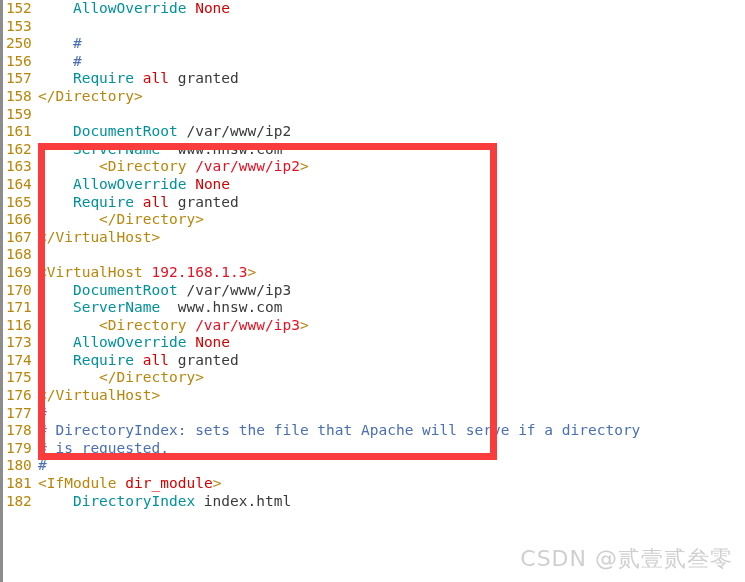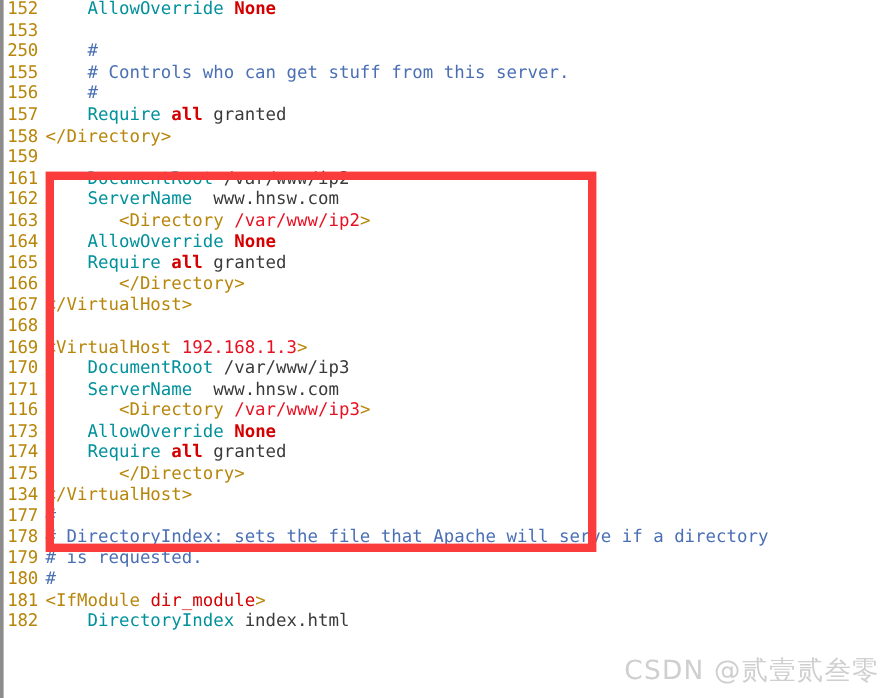--- a/index.html
+++ b/index.html
@@ -67,21 +67,21 @@
     padding-left: 7px;
     white-space: pre;
     color: #3a3a3a;
   }
 
   
   .tok-comment   { color: #4a6fb5; }
   .tok-tag       { color: #b8860b; }
   .tok-tagval    { color: #e81123; }
   .tok-directive { color: #00919b; }
-  .tok-keyword   { color: #d40000; font-weight: bold; }
+  .tok-keyword   { color: #d40000; }
   .tok-plain     { color: #3a3a3a; }
   .tok-attr      { color: #d40000; }
 
   
   #red-box {
     position: absolute;
     left: 38px;
     top: 143px;
     width: 459px;
     height: 317px;
@@ -110,41 +110,40 @@
 <body>
 
 <div id="editor">
 
   <div id="left-edge-strip"></div>
 
   <div id="code-area">
       <div class="code-line"><span class="gutter">152</span><span class="line-text"><span class="tok-plain">    </span><span class="tok-directive">AllowOverride</span><span class="tok-plain"> </span><span class="tok-keyword">None</span></span></div>
       <div class="code-line"><span class="gutter">153</span><span class="line-text"><span class="tok-plain"></span></span></div>
       <div class="code-line"><span class="gutter">250</span><span class="line-text"><span class="tok-comment">    #</span></span></div>
-      <div class="code-line"><span class="gutter">155</span><span class="line-text"><span class="tok-comment">    # Controls who can get stuff from this server.</span></span></div>
       <div class="code-line"><span class="gutter">156</span><span class="line-text"><span class="tok-comment">    #</span></span></div>
       <div class="code-line"><span class="gutter">157</span><span class="line-text"><span class="tok-plain">    </span><span class="tok-directive">Require</span><span class="tok-plain"> </span><span class="tok-keyword">all</span><span class="tok-plain"> granted</span></span></div>
       <div class="code-line"><span class="gutter">158</span><span class="line-text"><span class="tok-tag">&lt;/Directory&gt;</span></span></div>
       <div class="code-line"><span class="gutter">159</span><span class="line-text"><span class="tok-plain"></span></span></div>
       <div class="code-line"><span class="gutter">161</span><span class="line-text"><span class="tok-plain">    </span><span class="tok-directive">DocumentRoot</span><span class="tok-plain"> /var/www/ip2</span></span></div>
       <div class="code-line"><span class="gutter">162</span><span class="line-text"><span class="tok-plain">    </span><span class="tok-directive">ServerName</span><span class="tok-plain">  www.hnsw.com</span></span></div>
       <div class="code-line"><span class="gutter">163</span><span class="line-text"><span class="tok-plain">       </span><span class="tok-tag">&lt;Directory </span><span class="tok-tagval">/var/www/ip2</span><span class="tok-tag">&gt;</span></span></div>
       <div class="code-line"><span class="gutter">164</span><span class="line-text"><span class="tok-plain">    </span><span class="tok-directive">AllowOverride</span><span class="tok-plain"> </span><span class="tok-keyword">None</span></span></div>
       <div class="code-line"><span class="gutter">165</span><span class="line-text"><span class="tok-plain">    </span><span class="tok-directive">Require</span><span class="tok-plain"> </span><span class="tok-keyword">all</span><span class="tok-plain"> granted</span></span></div>
       <div class="code-line"><span class="gutter">166</span><span class="line-text"><span class="tok-plain">       </span><span class="tok-tag">&lt;/Directory&gt;</span></span></div>
       <div class="code-line"><span class="gutter">167</span><span class="line-text"><span class="tok-tag">&lt;/VirtualHost&gt;</span></span></div>
       <div class="code-line"><span class="gutter">168</span><span class="line-text"><span class="tok-plain"></span></span></div>
       <div class="code-line"><span class="gutter">169</span><span class="line-text"><span class="tok-tag">&lt;VirtualHost </span><span class="tok-tagval">192.168.1.3</span><span class="tok-tag">&gt;</span></span></div>
       <div class="code-line"><span class="gutter">170</span><span class="line-text"><span class="tok-plain">    </span><span class="tok-directive">DocumentRoot</span><span class="tok-plain"> /var/www/ip3</span></span></div>
       <div class="code-line"><span class="gutter">171</span><span class="line-text"><span class="tok-plain">    </span><span class="tok-directive">ServerName</span><span class="tok-plain">  www.hnsw.com</span></span></div>
       <div class="code-line"><span class="gutter">116</span><span class="line-text"><span class="tok-plain">       </span><span class="tok-tag">&lt;Directory </span><span class="tok-tagval">/var/www/ip3</span><span class="tok-tag">&gt;</span></span></div>
       <div class="code-line"><span class="gutter">173</span><span class="line-text"><span class="tok-plain">    </span><span class="tok-directive">AllowOverride</span><span class="tok-plain"> </span><span class="tok-keyword">None</span></span></div>
       <div class="code-line"><span class="gutter">174</span><span class="line-text"><span class="tok-plain">    </span><span class="tok-directive">Require</span><span class="tok-plain"> </span><span class="tok-keyword">all</span><span class="tok-plain"> granted</span></span></div>
       <div class="code-line"><span class="gutter">175</span><span class="line-text"><span class="tok-plain">       </span><span class="tok-tag">&lt;/Directory&gt;</span></span></div>
-      <div class="code-line"><span class="gutter">134</span><span class="line-text"><span class="tok-tag">&lt;/VirtualHost&gt;</span></span></div>
+      <div class="code-line"><span class="gutter">176</span><span class="line-text"><span class="tok-tag">&lt;/VirtualHost&gt;</span></span></div>
       <div class="code-line"><span class="gutter">177</span><span class="line-text"><span class="tok-comment">#</span></span></div>
       <div class="code-line"><span class="gutter">178</span><span class="line-text"><span class="tok-comment"># DirectoryIndex: sets the file that Apache will serve if a directory</span></span></div>
       <div class="code-line"><span class="gutter">179</span><span class="line-text"><span class="tok-comment"># is requested.</span></span></div>
       <div class="code-line"><span class="gutter">180</span><span class="line-text"><span class="tok-comment">#</span></span></div>
       <div class="code-line"><span class="gutter">181</span><span class="line-text"><span class="tok-tag">&lt;IfModule </span><span class="tok-attr">dir_module</span><span class="tok-tag">&gt;</span></span></div>
       <div class="code-line"><span class="gutter">182</span><span class="line-text"><span class="tok-plain">    </span><span class="tok-directive">DirectoryIndex</span><span class="tok-plain"> index.html</span></span></div>
     </div>
 
   <div id="red-box"></div>
 

